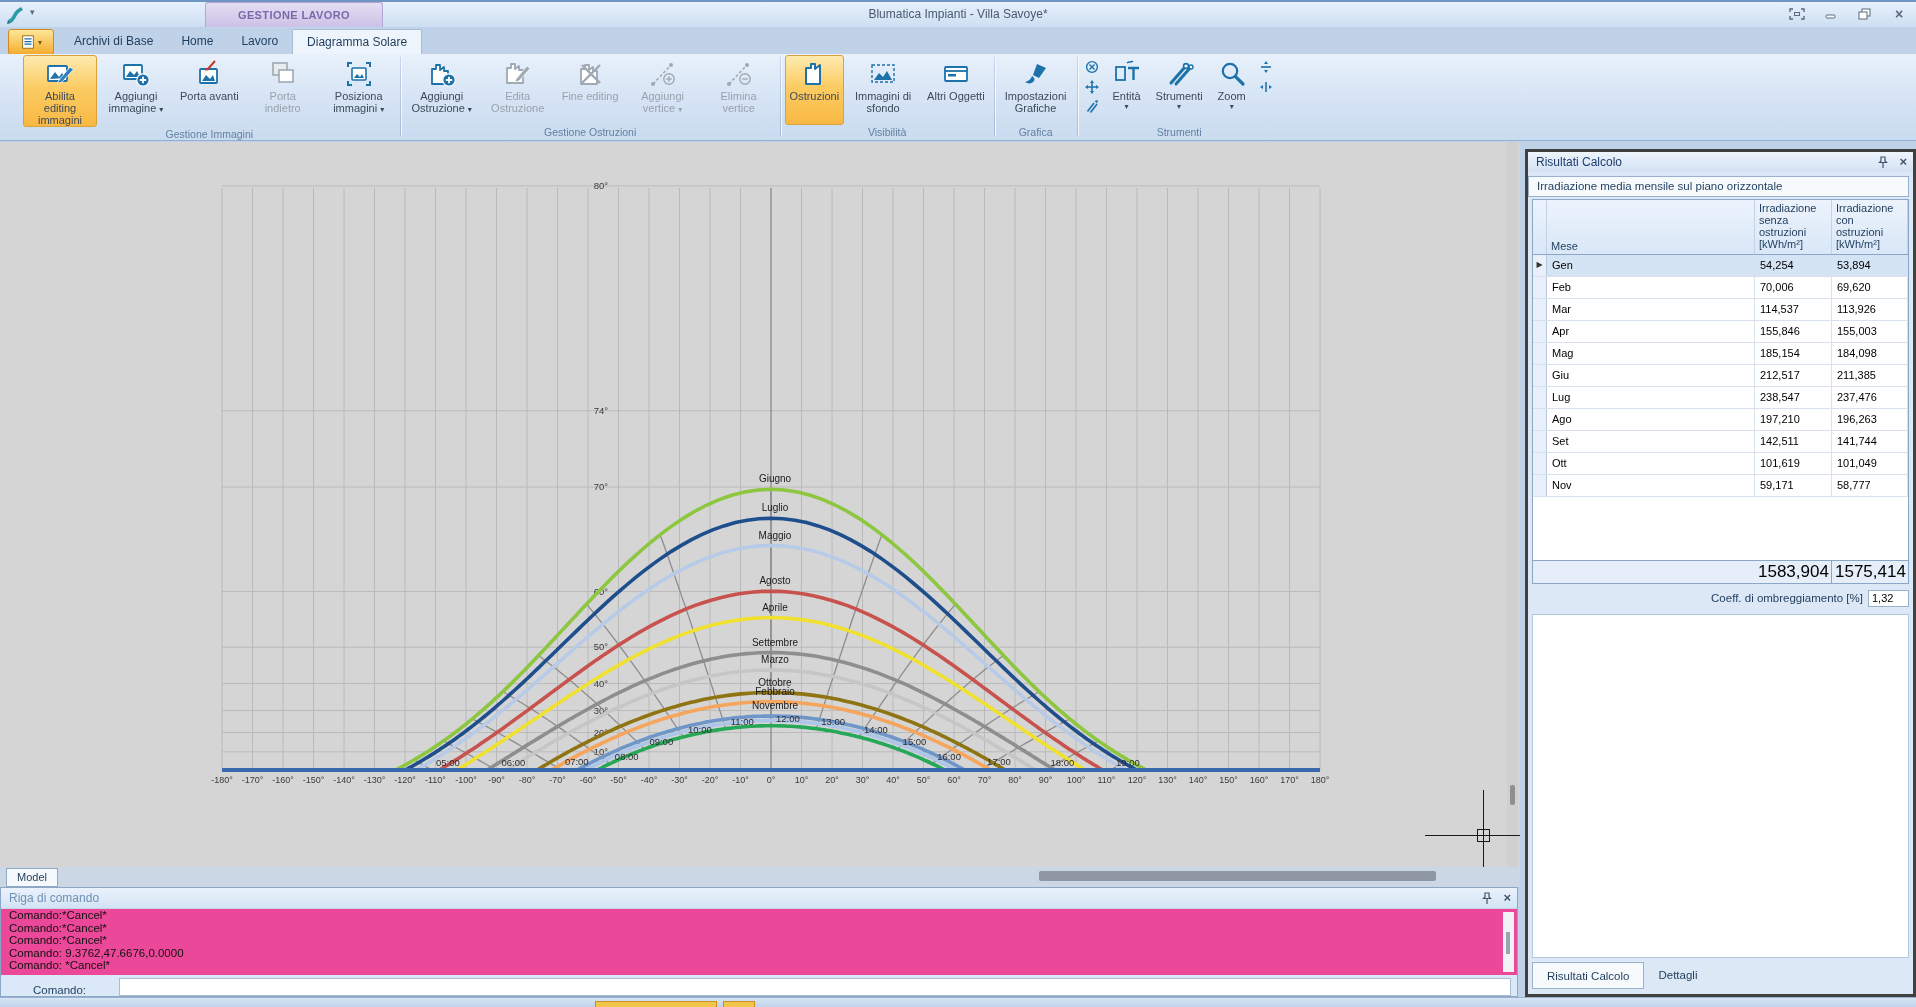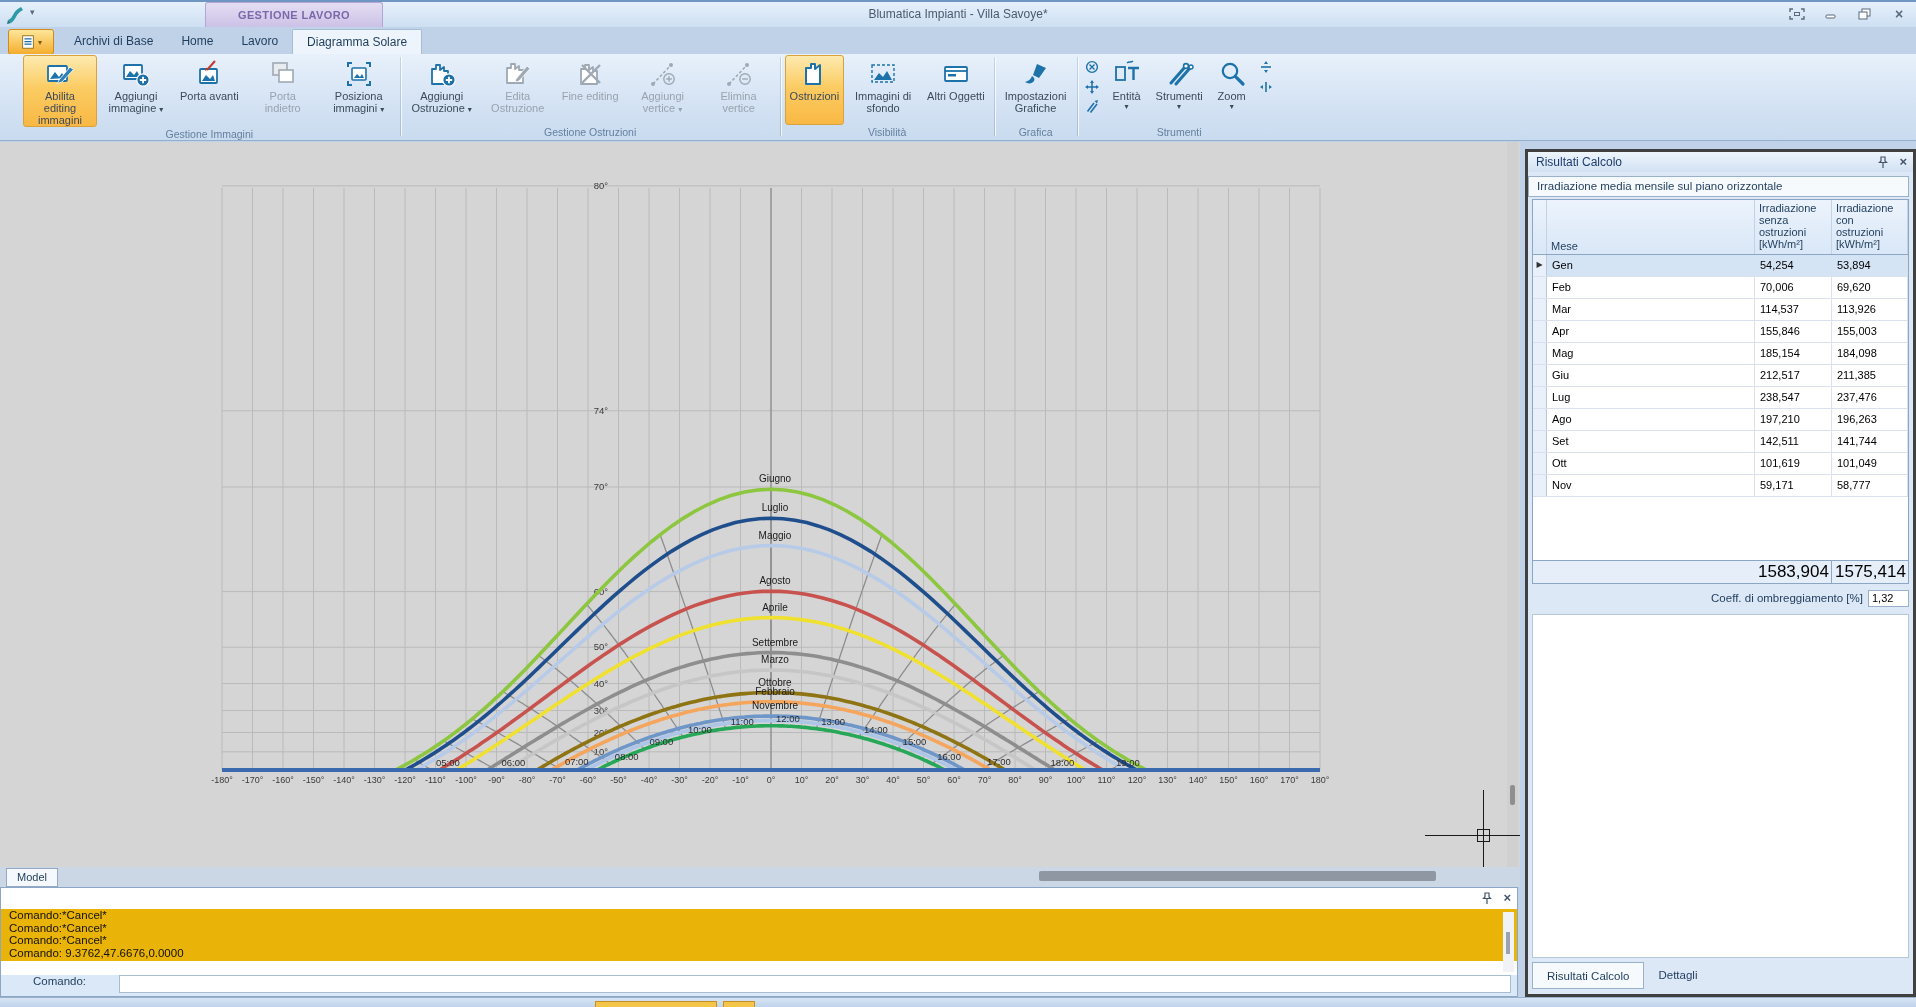--- a/index.html
+++ b/index.html
@@ -63,26 +63,26 @@
              border:1px solid #93a8c2;font-size:11px;line-height:17px;color:#1e3c5c;}
   .htrack{position:absolute;left:0;top:2px;height:14px;width:1520px;}
   .hthumb{position:absolute;left:1039px;top:4px;width:397px;height:10px;background:#8f97a2;border-radius:2px;}
   
   #cmdpanel{position:absolute;left:0;top:885px;width:1518px;height:110px;
             background:#fff;border:1px solid #8ca6c6;box-sizing:border-box;}
   .cmd-header{position:absolute;left:0;top:0;width:100%;height:21px;
               background:linear-gradient(#eaf2fc,#d3e3f4);border-bottom:1px solid #c5d4e6;
               font-size:12px;color:#7191b4;line-height:21px;padding-left:8px;box-sizing:border-box;}
   .cmd-header-icons{position:absolute;right:6px;top:3px;display:flex;gap:10px;color:#44546a;}
-  .cmd-history{position:absolute;left:0;top:21px;width:100%;height:52px;overflow:hidden;background:#eab308;}
+  .cmd-history{position:absolute;left:0;top:21px;width:100%;height:67px;overflow:hidden;background:#ec4899;}
   .cmd-line{font-size:11.5px;line-height:12.5px;color:#111;padding-left:8px;white-space:pre;}
   .cmd-vtrack{position:absolute;right:3px;top:24px;width:11px;height:60px;background:#f0f2f5;}
   .cmd-vthumb{position:absolute;right:7px;top:44px;width:4px;height:22px;background:#9aa4b0;}
   .cmd-inputrow{position:absolute;left:0;bottom:0;width:100%;height:21px;background:#dbe8f7;
-                display:flex;align-items:flex-start;}
+                display:flex;align-items:flex-end;}
   .cmd-prompt{font-size:11.5px;color:#1e3c5c;padding-left:32px;width:118px;box-sizing:border-box;}
   .cmd-input{flex:1;height:16px;margin-right:6px;border:1px solid #a8bcd2;font-family:inherit;
              font-size:11.5px;padding:0 3px;background:#fff;outline:none;}
   
   #rightpanel{position:absolute;left:1525px;top:147px;width:391px;height:848px;
               background:#dce8f6;border:3px solid #404040;box-sizing:border-box;}
   .rp-header{position:absolute;left:0;top:0;width:100%;height:20px;
              background:linear-gradient(#eef5fd,#d2e1f2);font-size:12px;color:#1e3c6e;
              line-height:20px;padding-left:8px;box-sizing:border-box;}
   .rp-header-icons{position:absolute;right:6px;top:3px;display:flex;gap:10px;color:#44546a;}
@@ -589,20 +589,21 @@
     <div class="xhair-box"></div>
   </div>
 
   <div id="hstrip">
     <div class="model-tab">Model</div>
     <div class="htrack"></div>
     <div class="hthumb"></div>
   </div>
 
   <div id="cmdpanel">
+    <div class="cmd-header">Riga di comando</div>
     <div class="cmd-header-icons">
       <span><svg width="12" height="13" viewBox="0 0 12 13">
             <path d="M4 1h4v4l1.5 1.5h-7L4 5z" fill="none" stroke="currentColor" stroke-width="1.2"></path>
             <path d="M6 6.5V12" stroke="currentColor" stroke-width="1.2"></path>
           </svg></span>
       <span style="font-weight:bold;font-size:13px;line-height:13px;">×</span>
     </div>
     <div class="cmd-history" id="cmd-history">
         <div class="cmd-line">Comando:*Cancel*</div>
         <div class="cmd-line">Comando:*Cancel*</div>

